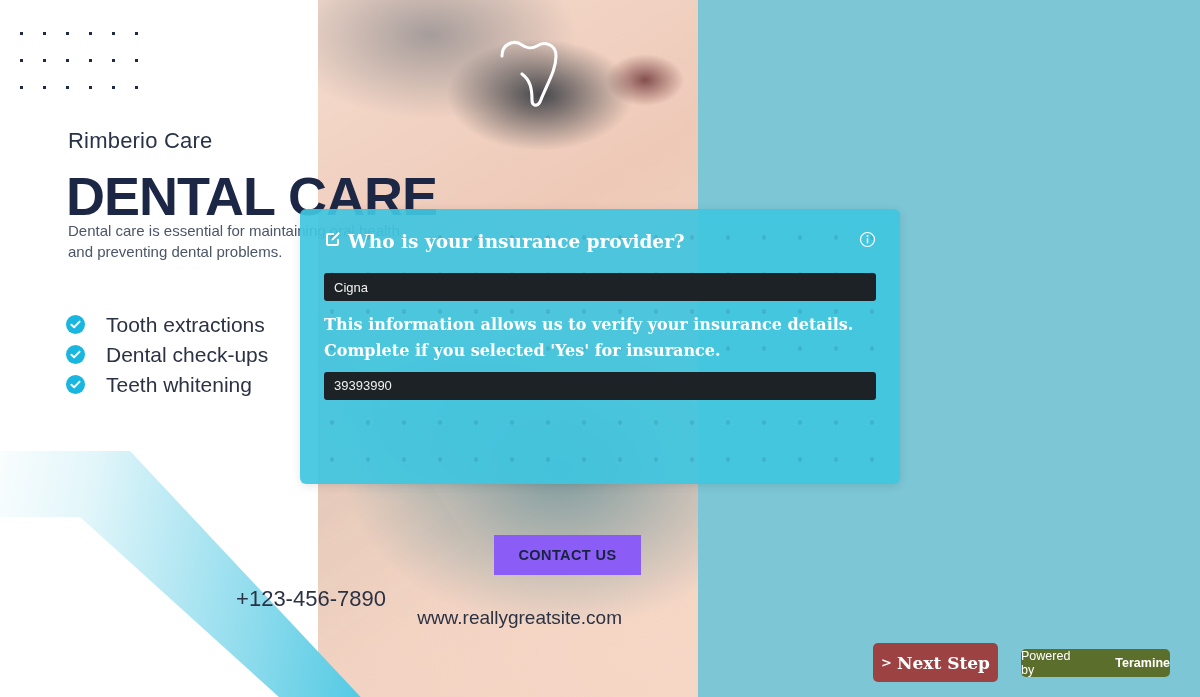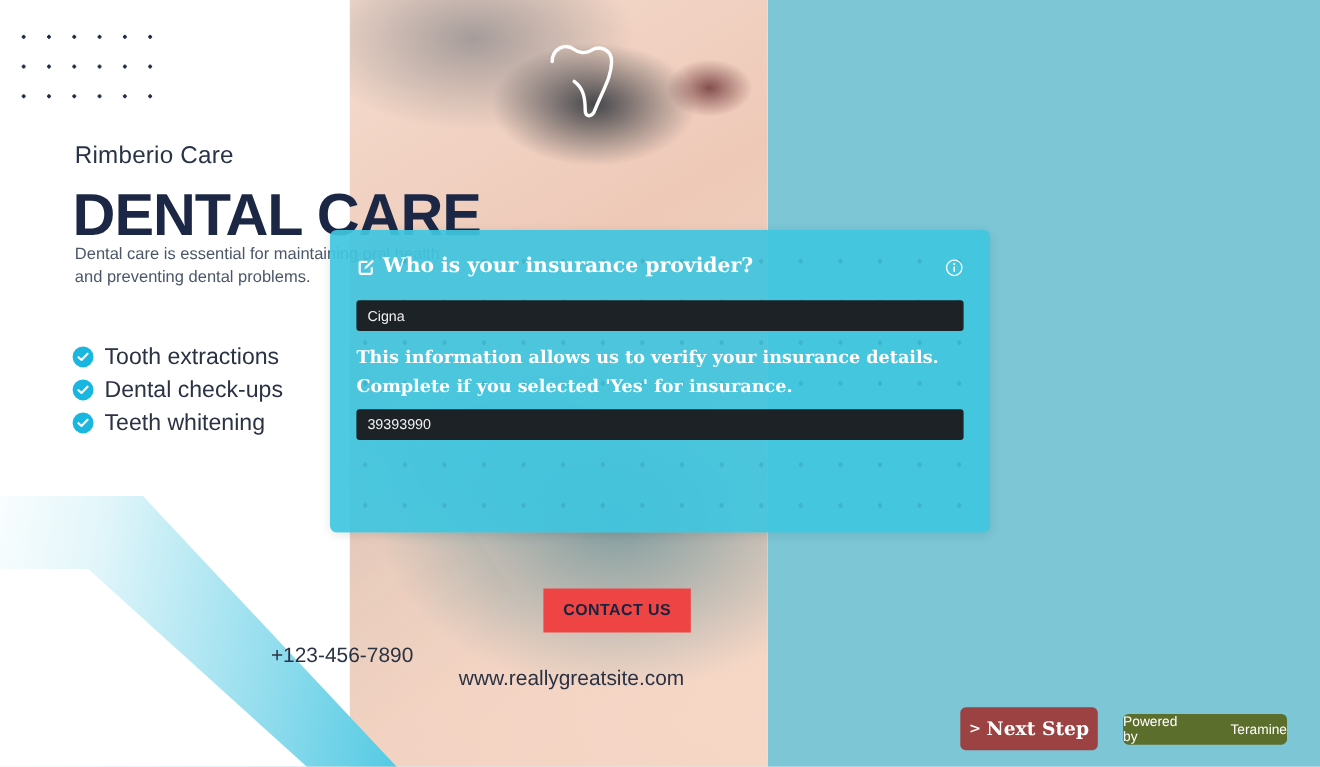--- a/index.html
+++ b/index.html
@@ -76,41 +76,41 @@
   .title {
     position:absolute; left:66px; top:155px;
     font-size:54px; font-weight:bold; color:#1c2746;
     letter-spacing:-1px; line-height:1;margin-top:14px;
   }
   .subtitle {
     position:absolute; left:68px; top:220px; width:340px;
     font-size:15px; line-height:1.42; color:#4b5668;
   }
   .features { position:absolute; left:66px; top:310px; }
-  .feat { display:flex; align-items:center; gap:10px; height:29px; margin-bottom:1px; }
+  .feat { display:flex; align-items:center; gap:21px; height:29px; margin-bottom:1px; }
   .feat .check {
     width:19px; height:19px; border-radius:50%; background:#19b6e0;
     display:flex; align-items:center; justify-content:center; flex:0 0 auto;
   }
   .feat .check svg { display:block; }
   .feat .txt { font-size:21px; color:#2b3243; }
 
   .tooth {
     position:absolute; left:492px; top:36px; width:76px; height:72px;
   }
 
   .contact-btn {
-    position:absolute; left:494px; top:535px; width:134px; height:40px;
-    background:#ef4444; border:none; border-radius:0;
+    position:absolute; left:494px; top:535px; width:147px; height:40px;
+    background:#8b5cf6; border:none; border-radius:0;
     color:#16243f; font-weight:bold; font-size:14.5px; letter-spacing:.4px;
     cursor:pointer; font-family:"Liberation Sans", sans-serif;
   }
   .phone {
     position:absolute; left:0; top:586px; width:698px; text-align:center;
-    padding-right:76px; font-size:19px; color:#2b3243;
+    padding-right:76px; font-size:22px; color:#2b3243;
   }
   .site {
     position:absolute; left:0; top:607px; width:698px; text-align:right;
     padding-right:76px; font-size:19px; color:#2b3243;
   }
 
   
   #card {
     position:absolute; left:300px; top:209px; width:600px; height:275px;
     background:rgba(63,197,223,.92);
@@ -119,21 +119,21 @@
     overflow:hidden;
   }
   #card .card-dots {
     position:absolute; inset:0; pointer-events:none;
     background-image: radial-gradient(rgba(25,90,110,.30) 2px, transparent 2.2px);
     background-size: 36px 37px; background-position: 14px 10px;
     opacity:.55;
   }
   .card-inner { position:relative; padding:22px 24px 0 24px; }
 
-  .card-head { display:flex; align-items:flex-end; }
+  .card-head { display:flex; align-items:flex-start; }
   .edit-icon { width:17px; height:17px; margin-right:7px; flex:0 0 auto; }
   .card-title {
     font-family:"DejaVu Serif", serif;
     font-weight:bold; font-size:18.5px; color:#ffffff; letter-spacing:0;
     white-space:nowrap;
   }
   .info-icon { margin-left:auto; width:17px; height:17px; flex:0 0 auto; cursor:pointer; }
 
   .field {
     display:block; width:552px; height:28px; margin-top:21px;
@@ -160,21 +160,21 @@
     font-family:"DejaVu Serif", serif; font-weight:bold; font-size:17px;
     display:flex; align-items:center; justify-content:center; gap:5px;
   }
   .next-step .chev { font-size:13px; font-weight:bold; }
   .powered {
     position:absolute; left:1021px; top:649px; width:149px; height:28px;
     background:#5c6e2c; border-radius:5px; color:#fff;
     display:flex; align-items:center; justify-content:flex-start;
     font-size:12.5px; cursor:pointer;
   }
-  .powered b { font-weight:normal;margin-left:32px; }
+  .powered b { font-weight:bold;margin-left:32px; }
 </style>
 </head>
 <body>
 
 <div id="poster">
   <div class="photo"></div>
   <div class="photo-cyan"></div>
   <div class="white-wedge"></div>
   <div class="white-wedge-top"></div>
 

